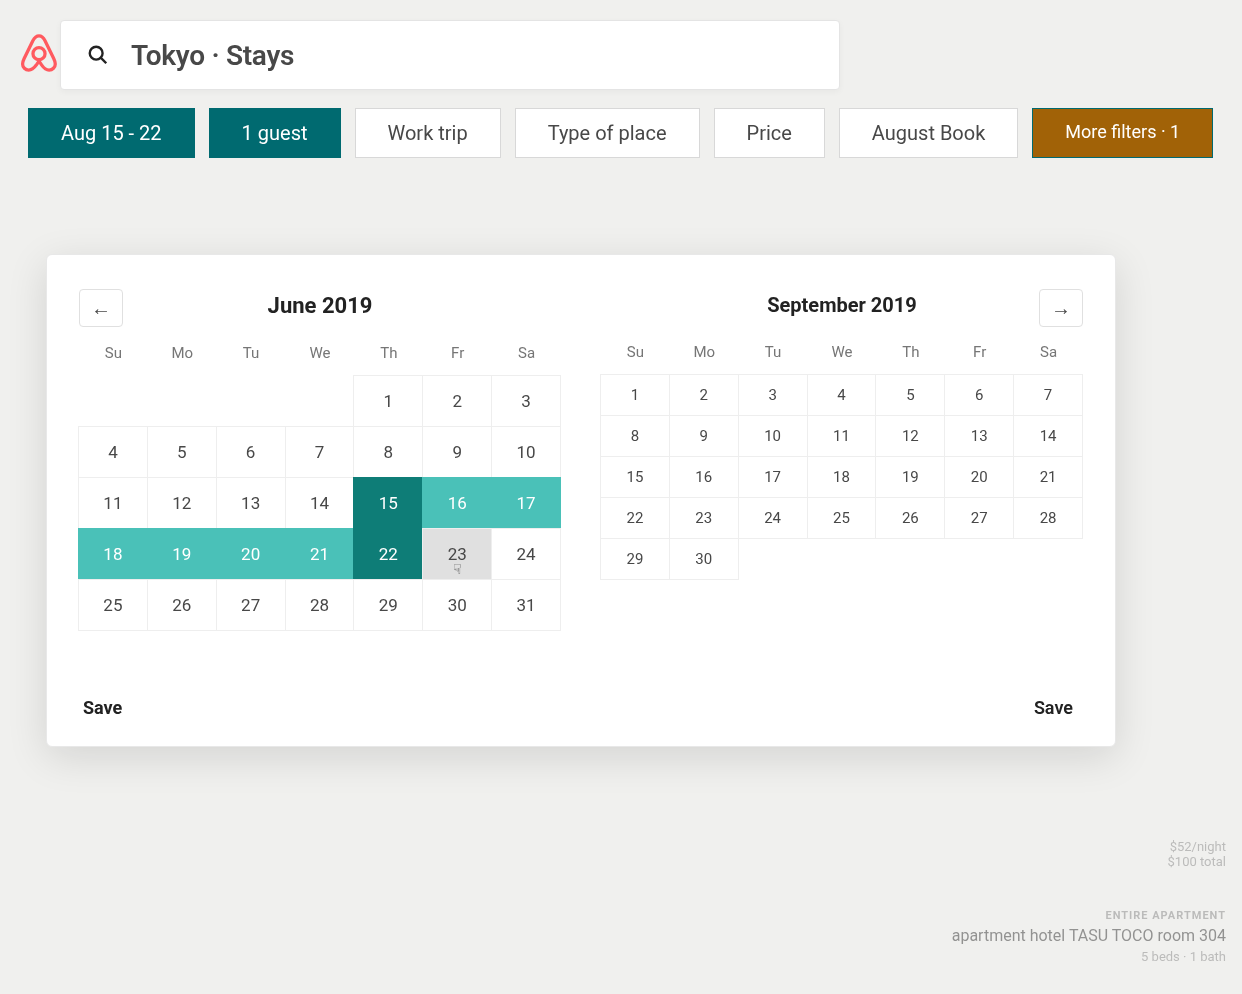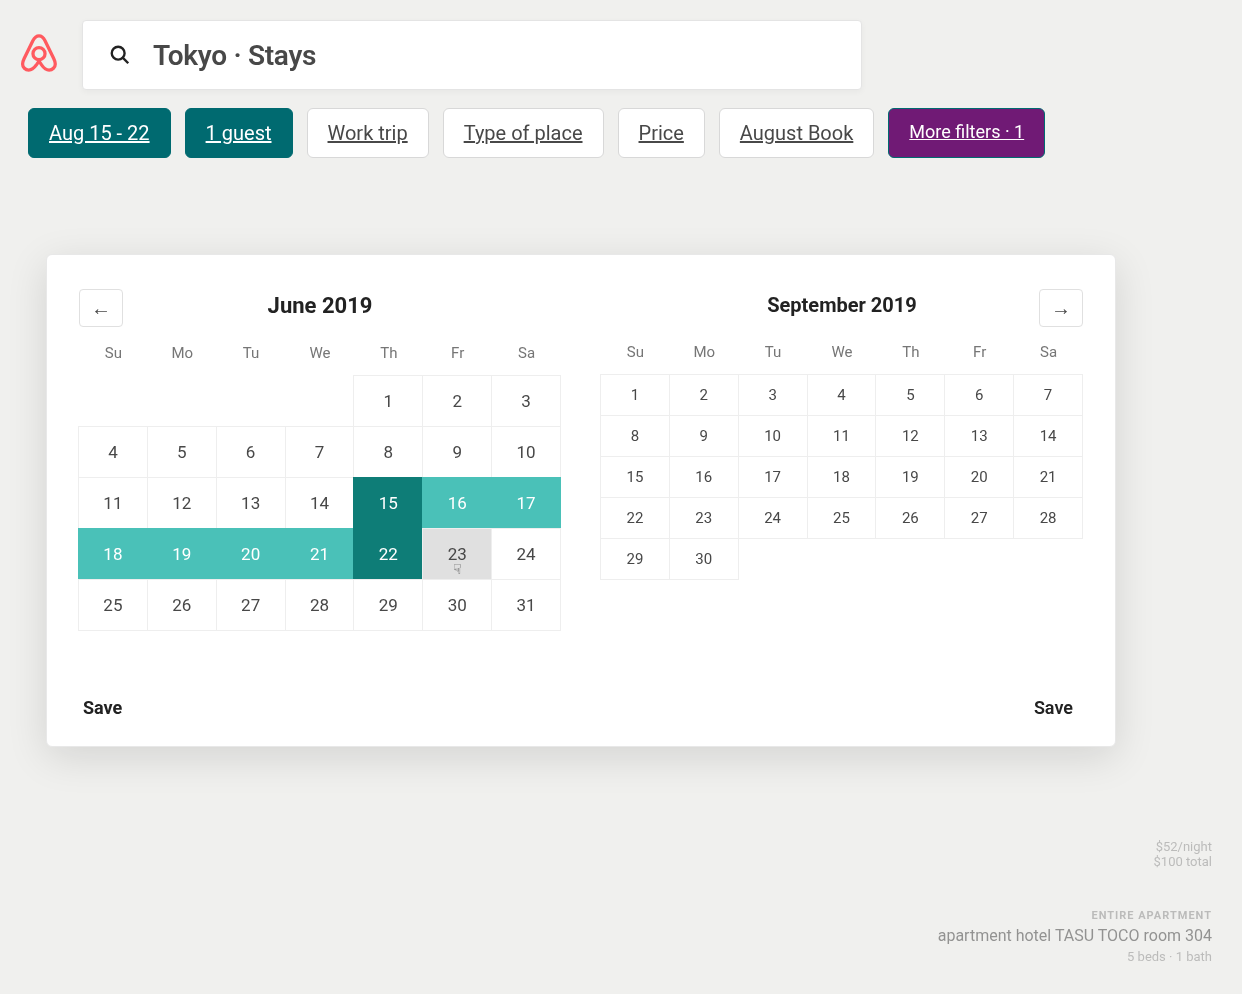--- a/index.html
+++ b/index.html
@@ -10,21 +10,20 @@
     height: 994px;
     overflow: hidden;
     position: relative;
   }
 
   
   .header {
     display: flex;
     align-items: center;
     padding: 20px 18px 8px 18px;
-    gap: 22px;
   }
   .logo svg { width: 42px; height: 42px; }
   .searchbar {
     flex: 1;
     background: #fff;
     border: 1px solid #e4e4e4;
     border-radius: 4px;
     height: 70px;
     display: flex;
     align-items: center;
@@ -44,35 +43,34 @@
   
   .filters {
     display: flex;
     gap: 14px;
     padding: 10px 28px 22px 28px;
     flex-wrap: nowrap;
   }
   .pill {
     border: 1px solid #d8d8d8;
     background: #fff;
-    border-radius: 6px;
-    padding: 12px 20px;
+    border-radius: 0;
+    padding: 12px 32px;
     font-size: 20px;
     color: #484848;
     white-space: nowrap;
     cursor: pointer;
-    text-decoration: underline;
   }
   .pill.active {
     background: #006A70;
     border-color: #006A70;
     color: #fff;
   }
   .pill.morefilters {
-    background: #701a75;
+    background: #a16207;
     border-color: #006A70;
     color: #fff;
     font-size: 18px;
   }
 
   
   .popover {
     position: absolute;
     left: 46px;
     top: 254px;
@@ -180,21 +178,21 @@
     font-weight: 600;
     font-size: 18px;
     color: #222;
     cursor: pointer;
     padding-right: 10px;
   }
 
   
   .bg-listing {
     position: absolute;
-    right: 30px;
+    right: 16px;
     bottom: 30px;
     color: #999;
     font-size: 14px;
     text-align: right;
     opacity: 0.6;
     z-index: -1;
   }
   .bg-listing .type { text-transform: uppercase; letter-spacing: 1px; font-size: 11px; font-weight: bold; }
   .bg-listing .title { font-size: 16px; color: #555; margin: 4px 0; }
   .bg-listing .price { font-size: 13px; }

